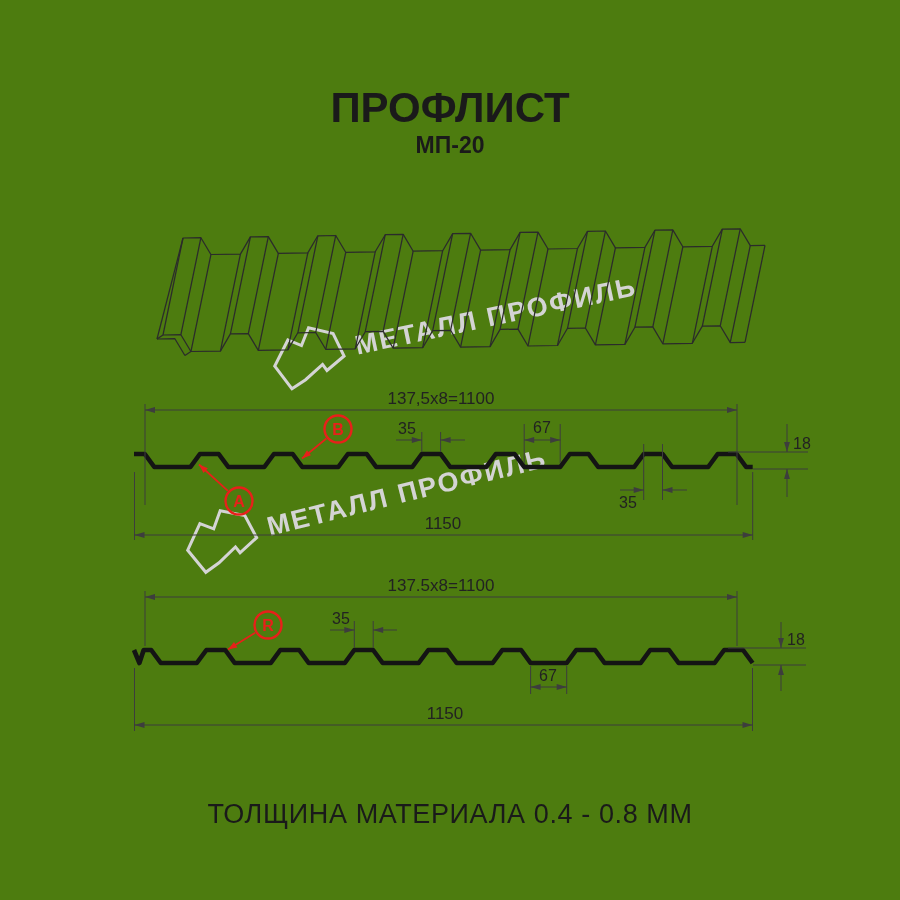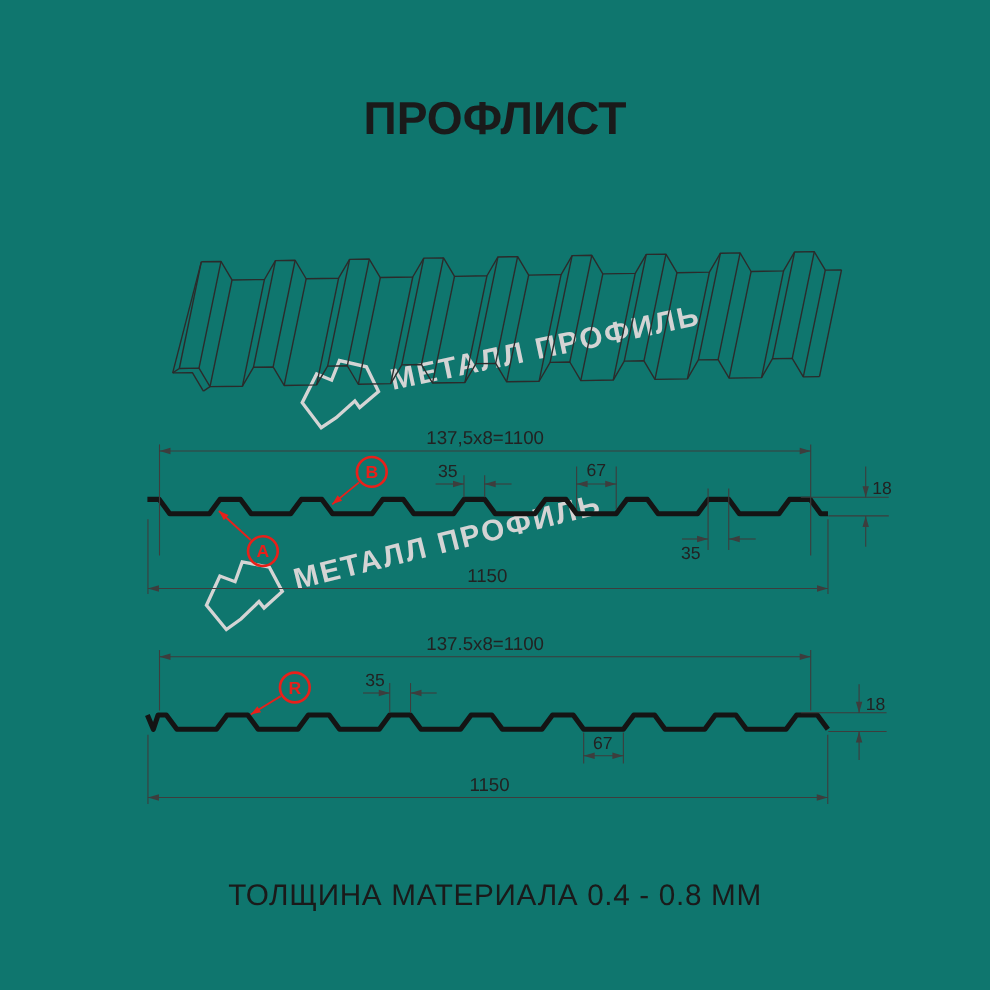--- a/index.html
+++ b/index.html
@@ -1,35 +1,36 @@
 <!DOCTYPE html>
 <html><head>
 <meta charset="utf-8">
 <style>
   html,body{margin:0;padding:0;background:#fff;}
-  .page{position:relative;width:900px;height:900px;background:#0f766e;overflow:hidden;
+  .page{position:relative;width:900px;height:900px;background:#4d7c0f;overflow:hidden;
         font-family:"Liberation Sans","DejaVu Sans",sans-serif;}
   .title{position:absolute;left:0;top:84px;width:100%;text-align:center;
          font-size:42px;font-weight:800;letter-spacing:0px;color:#1a1a1a;z-index:3;}
   .subtitle{position:absolute;left:0;top:132px;width:100%;text-align:center;
          font-size:23px;font-weight:600;color:#1a1a1a;z-index:3;}
   .footer{position:absolute;left:0;top:799px;width:100%;text-align:center;
          font-size:27px;font-weight:500;letter-spacing:.6px;color:#1a1a1a;z-index:3;}
   .wm{position:absolute;display:flex;align-items:center;gap:10px;z-index:1;pointer-events:none;}
   .wm .wm-text{font-size:27px;font-weight:700;letter-spacing:2px;white-space:nowrap;}
   .wm1{left:278px;top:330px;transform:rotate(-12deg);transform-origin:0 100%;}
   .wm2{left:192px;top:514px;transform:rotate(-14deg);transform-origin:0 100%;}
   #lineart{position:absolute;left:0;top:0;z-index:2;pointer-events:none;}
 </style>
 </head>
 <body>
 
 <div class="page">
 
   <div class="title">ПРОФЛИСТ</div>
+  <div class="subtitle">МП-20</div>
 
   <div class="wm wm1">
     <svg width="76" height="66" viewBox="0 0 100 84">
       <polygon points="20,80 4,46 28,16 44,27 58,6 88,20 96,52 70,66 66,57 40,72" fill="none" class="wm-stroke" stroke-width="4" stroke="#d4d4d4"></polygon>
     </svg>
     <span class="wm-text" style="color: rgb(212, 212, 212);">МЕТАЛЛ ПРОФИЛЬ</span>
   </div>
 
   <div class="wm wm2">
     <svg width="76" height="66" viewBox="0 0 100 84">

